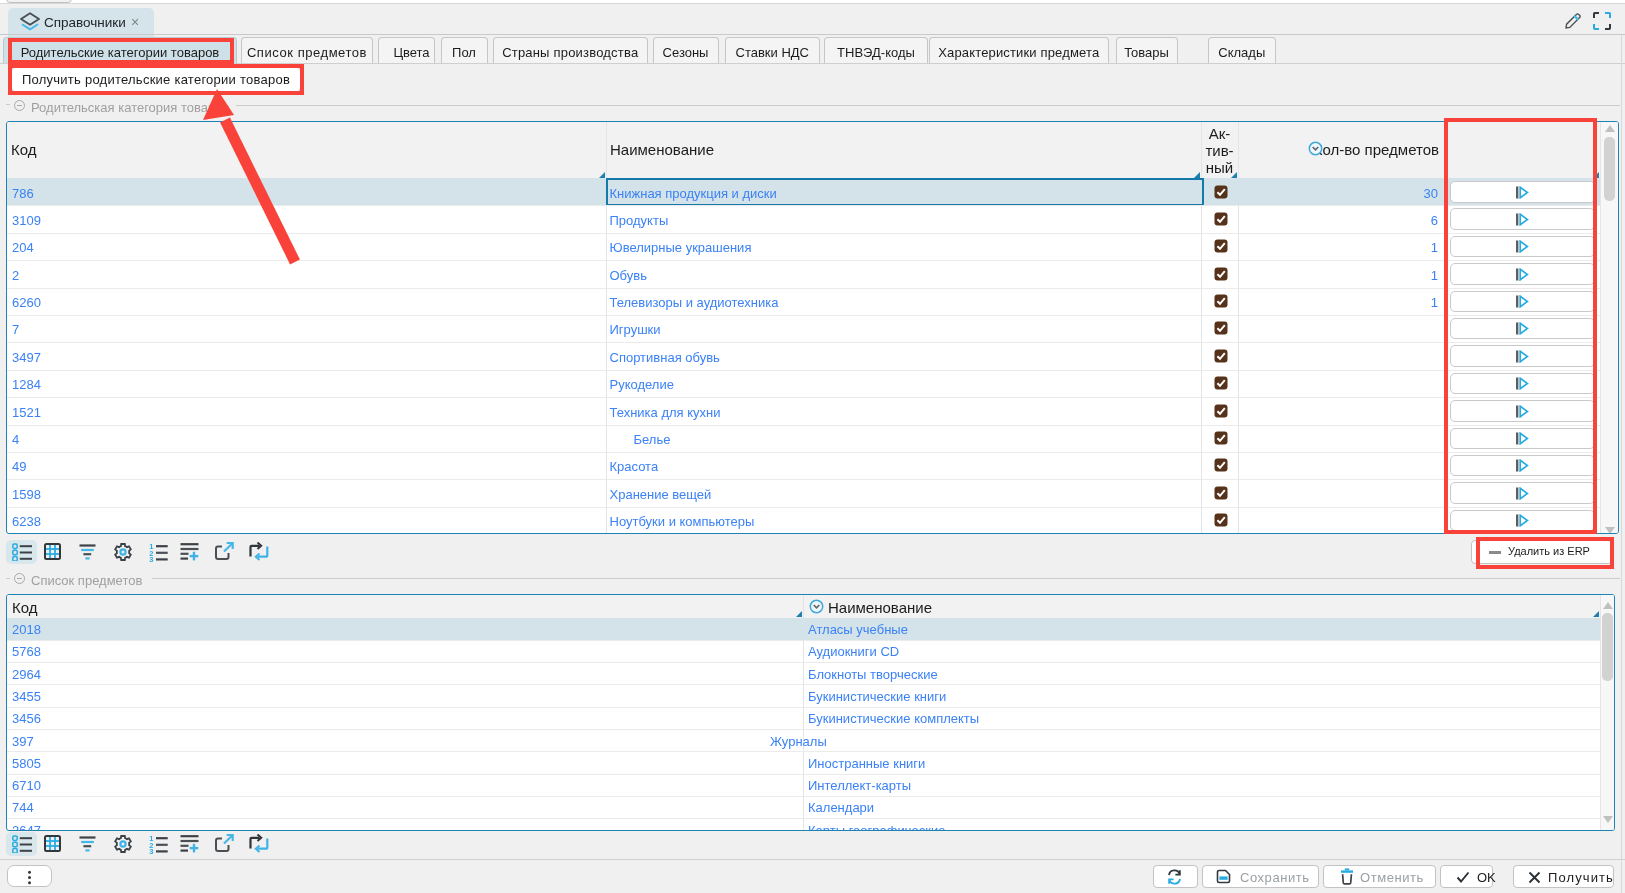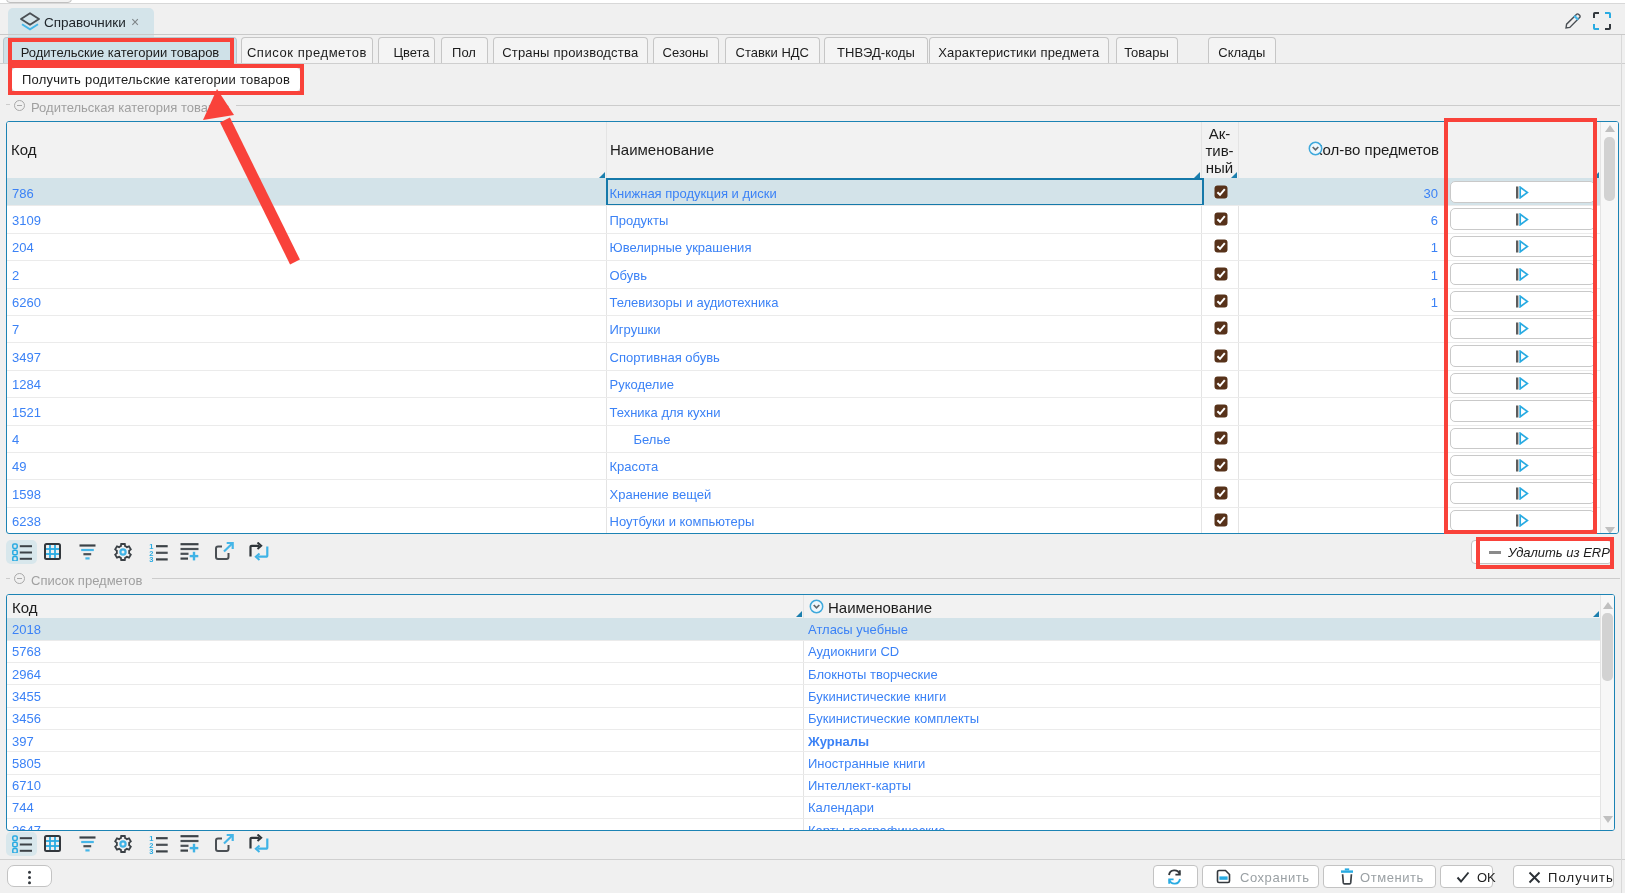--- a/index.html
+++ b/index.html
@@ -313,21 +313,21 @@
     </svg>
 <svg style="position:absolute;left:249px;top:4px" width="20" height="19" viewBox="0 0 20 19">
 <path d="M1.5 14.5 L1.5 5 A1.2 1.2 0 0 1 2.7 3.8 L10.5 3.8" fill="none" stroke="#2f353a" stroke-width="2.2"></path>
 <polyline points="8.5,0.5 12.2,3.8 8.5,7.1" fill="none" stroke="#2f353a" stroke-width="2"></polyline>
 <path d="M18.3 4.5 L18.3 13.5 A1.2 1.2 0 0 1 17.1 14.7 L8.5 14.7" fill="none" stroke="#3fb3e6" stroke-width="2.2"></path>
 <polyline points="10.5,11.4 6.8,14.7 10.5,18" fill="none" stroke="#3fb3e6" stroke-width="2"></polyline>
     </svg>
 </div>
 <div class="abs btn" style="left:1471px;top:540px;width:141px;height:24px;"></div>
 <div class="abs" style="left:1489px;top:551px;width:12px;height:2.5px;background:#8a8a8a;z-index:51;"></div>
-<div class="abs" style="left:1508px;top:545px;font-size:13px;z-index:51;font-style:italic;">Удалить из ERP</div>
+<div class="abs" style="left:1508px;top:545px;font-size:11px;z-index:51;">Удалить из ERP</div>
 <div class="abs legend-dash" style="left:6px;top:578px;width:3.5px;"></div>
 <div class="abs legend-circle" style="left:14px;top:573px;"></div>
 <div class="abs legend-text" style="left:31px;top:573px;">Список предметов</div>
 <div class="abs legend-dash" style="left:152px;top:578px;width:1468px;"></div>
 <div id="tbl2" class="abs tbl" style="left:6px;top:594px;width:1609px;height:237px;">
 <div class="hdrbg" style="position:absolute;left:0;top:0;width:1607px;height:22.5px;"></div>
 <div style="position:absolute;left:796px;top:0;width:1px;height:235px;background:#e4e4e4;"></div>
 <div style="position:absolute;left:1593px;top:0;width:1px;height:235px;background:#e4e4e4;"></div>
 <div class="hcell" style="position:absolute;left:5px;top:4px;">Код</div>
 <svg style="position:absolute;left:802px;top:4px" width="15" height="15" viewBox="0 0 15 15">
@@ -347,21 +347,21 @@
 <div class="cell" style="position:absolute;left:5px;top:71.6px;">2964</div>
 <div class="cell" style="position:absolute;left:801px;top:71.6px;">Блокноты творческие</div>
 <div class="rowline" style="position:absolute;left:0;top:89.4px;width:1593px;"></div>
 <div class="cell" style="position:absolute;left:5px;top:93.9px;">3455</div>
 <div class="cell" style="position:absolute;left:801px;top:93.9px;">Букинистические книги</div>
 <div class="rowline" style="position:absolute;left:0;top:111.7px;width:1593px;"></div>
 <div class="cell" style="position:absolute;left:5px;top:116.2px;">3456</div>
 <div class="cell" style="position:absolute;left:801px;top:116.2px;">Букинистические комплекты</div>
 <div class="rowline" style="position:absolute;left:0;top:134.0px;width:1593px;"></div>
 <div class="cell" style="position:absolute;left:5px;top:138.5px;">397</div>
-<div class="cell" style="position:absolute;left:801px;top:138.5px;font-weight:bold;">Журналы</div>
+<div class="cell" style="position:absolute;left:763px;top:138.5px;">Журналы</div>
 <div class="rowline" style="position:absolute;left:0;top:156.3px;width:1593px;"></div>
 <div class="cell" style="position:absolute;left:5px;top:160.8px;">5805</div>
 <div class="cell" style="position:absolute;left:801px;top:160.8px;">Иностранные книги</div>
 <div class="rowline" style="position:absolute;left:0;top:178.6px;width:1593px;"></div>
 <div class="cell" style="position:absolute;left:5px;top:183.1px;">6710</div>
 <div class="cell" style="position:absolute;left:801px;top:183.1px;">Интеллект-карты</div>
 <div class="rowline" style="position:absolute;left:0;top:200.9px;width:1593px;"></div>
 <div class="cell" style="position:absolute;left:5px;top:205.4px;">744</div>
 <div class="cell" style="position:absolute;left:801px;top:205.4px;">Календари</div>
 <div class="rowline" style="position:absolute;left:0;top:223.2px;width:1593px;"></div>

